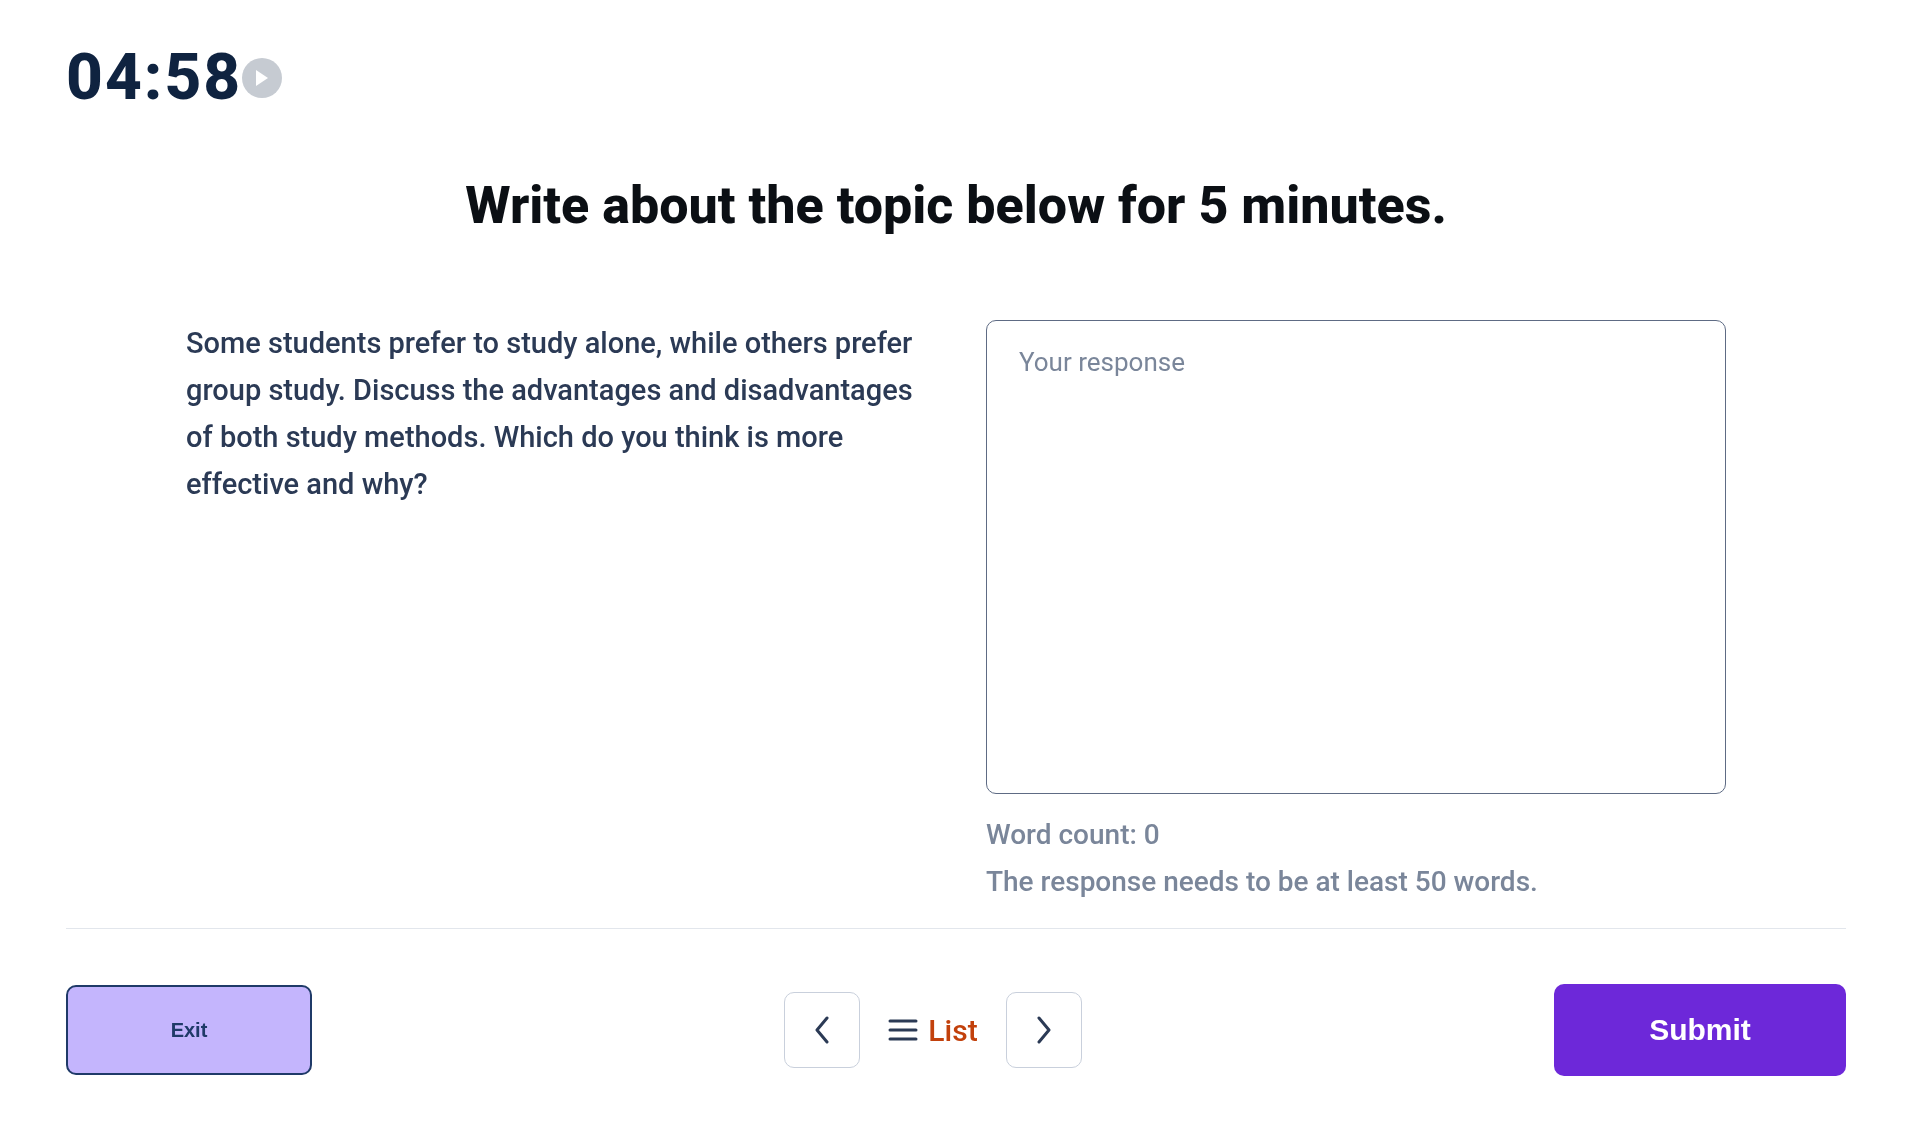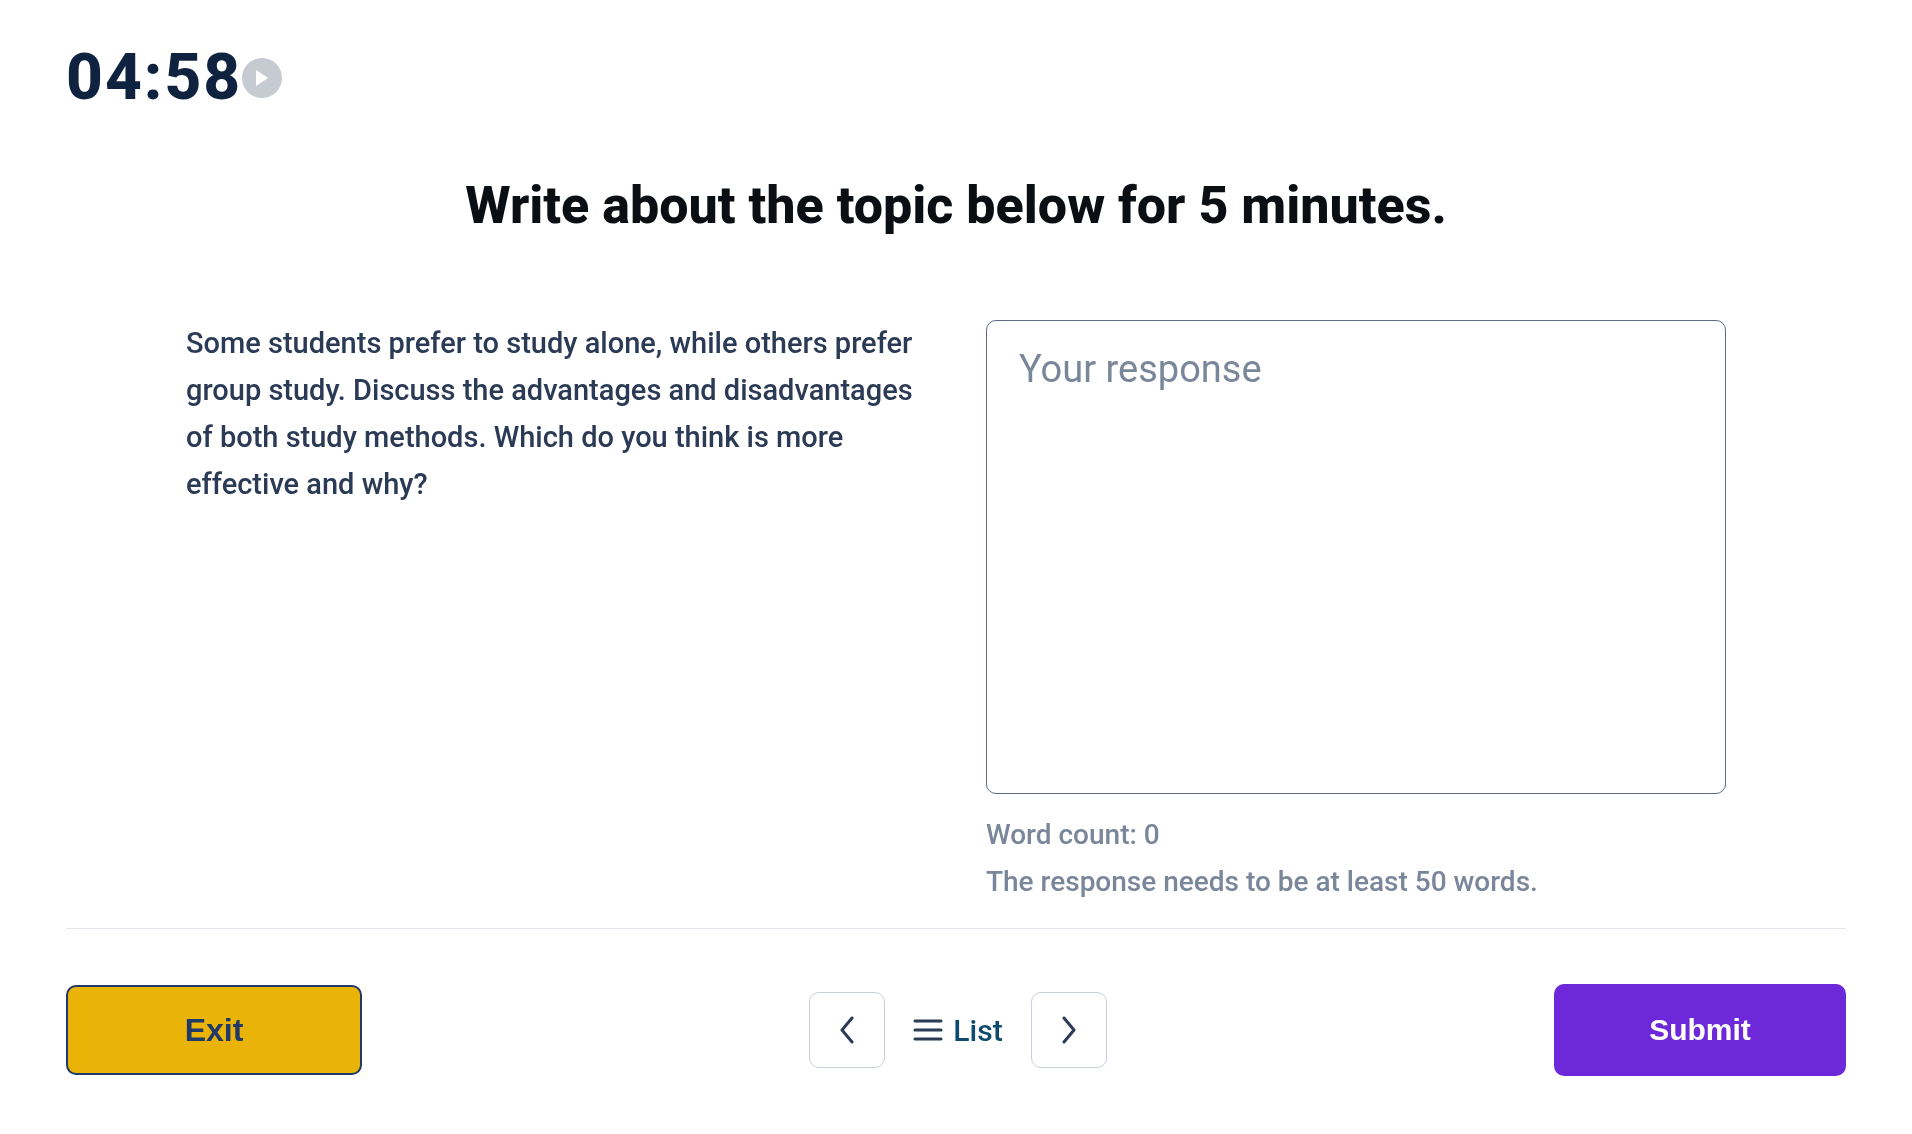--- a/index.html
+++ b/index.html
@@ -66,21 +66,21 @@
     flex: 1;
     display: flex;
     flex-direction: column;
   }
   .response-box {
     width: 100%;
     height: 474px;
     border: 1.5px solid #5e6b84;
     border-radius: 10px;
     padding: 26px 32px;
-    font-size: 38px;
+    font-size: 26px;
     font-family: inherit;
     color: #0a1f3c;
     resize: none;
     outline: none;
   }
   .response-box::placeholder {
     color: #7a869a;
   }
   .word-count {
     font-size: 28px;
@@ -107,27 +107,27 @@
   .footer {
     position: absolute;
     left: 66px;
     right: 66px;
     bottom: 58px;
     display: flex;
     align-items: center;
     justify-content: space-between;
   }
   .exit-btn {
-    width: 296px;
+    width: 246px;
     height: 90px;
     border: 2px solid #1f3a68;
     border-radius: 10px;
-    background: #eab308;
+    background: #c4b5fd;
     color: #1f3a68;
-    font-size: 32px;
+    font-size: 20px;
     font-weight: 700;
     cursor: pointer;
     display: flex;
     align-items: center;
     justify-content: center;
   }
   .nav-group {
     display: flex;
     align-items: center;
     gap: 22px;
@@ -143,21 +143,21 @@
     justify-content: center;
     cursor: pointer;
   }
   .nav-arrow svg { display:block; }
   .list-toggle {
     display: flex;
     align-items: center;
     gap: 10px;
     cursor: pointer;
     font-size: 30px;
-    color: #0c4a6e;
+    color: #c2410c;
     font-weight: 500;
     padding: 0 6px;
   }
   .list-toggle svg { display:block; }
   .submit-btn {
     width: 292px;
     height: 92px;
     border: none;
     border-radius: 10px;
     background: #6d28d9;

